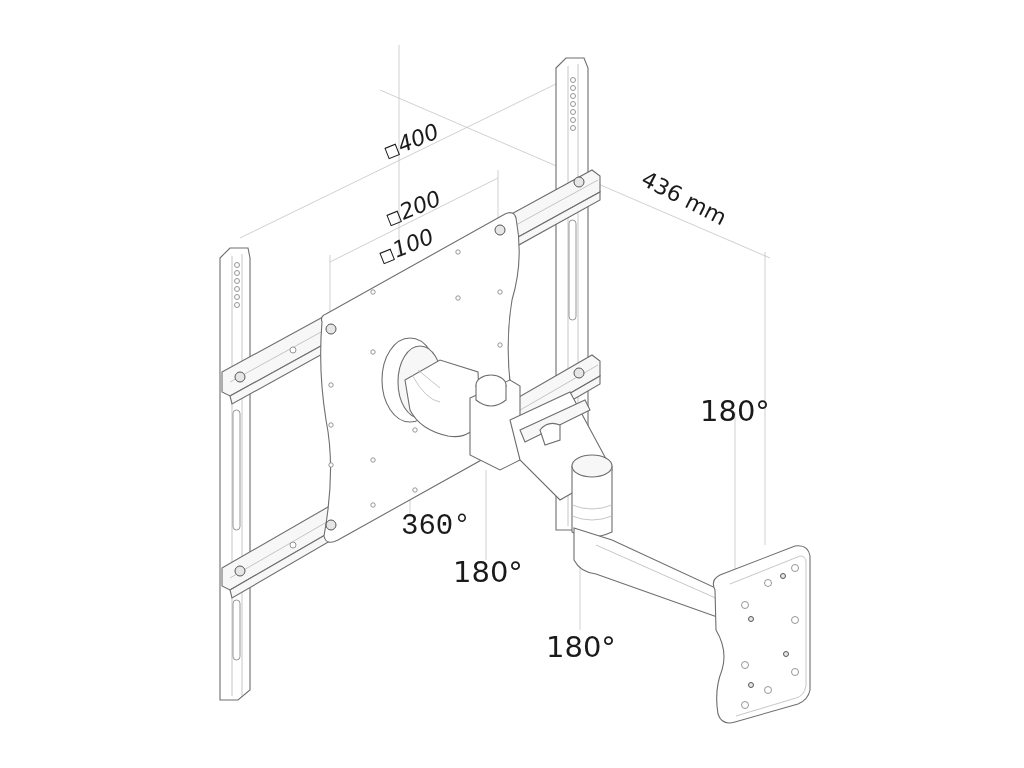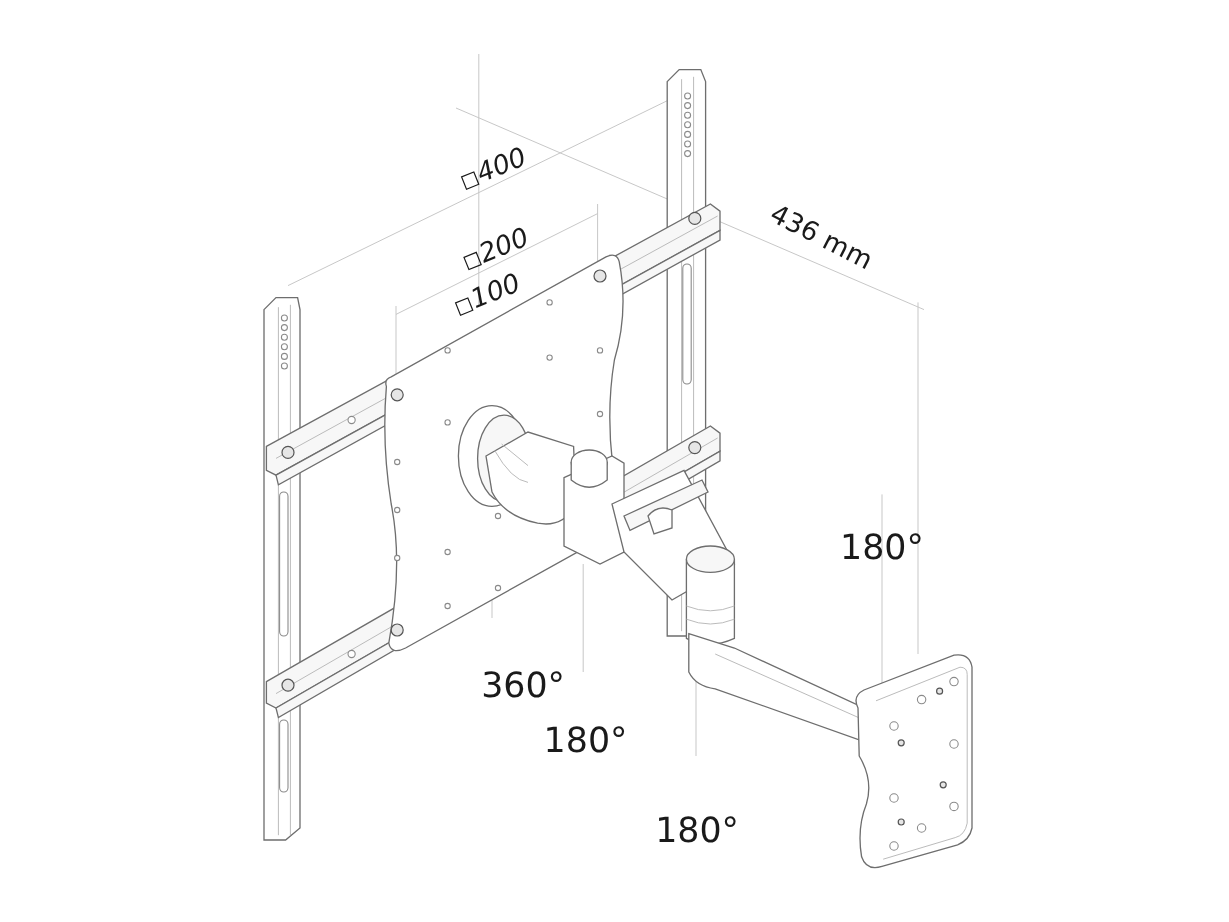--- a/index.html
+++ b/index.html
@@ -6,21 +6,21 @@
   body { width:1024px; height:768px; position:relative; overflow:hidden;
          font-family:"DejaVu Sans", sans-serif; }
   #drawing { position:absolute; left:0; top:0; width:1024px; height:768px; }
   .thin { stroke:#b8b8b8; stroke-width:0.8; fill:none; }
   .dim  { stroke:#c4c4c4; stroke-width:0.8; fill:none; }
   .part { stroke:#6e6e6e; stroke-width:1.1; fill:#ffffff; }
   .partg{ stroke:#6e6e6e; stroke-width:1.1; fill:#f7f7f7; }
   .hole { stroke:#8a8a8a; stroke-width:0.9; fill:#ffffff; }
   .bolt { stroke:#555; stroke-width:1; fill:#e6e6e6; }
   .lbl  { position:absolute; color:#1a1a1a; white-space:nowrap; line-height:1; }
-  .deg  { font-size:29px;margin-top:45px; }
+  .deg  { font-size:29px; }
   .vesa { font-size:22px; font-style:italic; transform-origin:left bottom; transform:rotate(-22deg); }
   .mm   { font-size:22px; transform-origin:left top; transform:rotate(27deg); }
   .sq   { display:inline-block; width:10px; height:10px; border:1.2px solid #1a1a1a; margin-right:2px; vertical-align:-1px; }
 </style>
 </head>
 <body>
 
 <svg id="drawing" viewBox="0 0 1024 768" xmlns="http://www.w3.org/2000/svg">
 
   <g>
@@ -161,16 +161,16 @@
     </g>
   </g>
 </svg>
 
 <div class="lbl vesa" style="left:390px;top:140px;"><span class="sq"></span><span>400</span></div>
 <div class="lbl vesa" style="left:392px;top:207px;"><span class="sq"></span><span>200</span></div>
 <div class="lbl vesa" style="left:385px;top:245px;"><span class="sq"></span><span>100</span></div>
 
 <div class="lbl mm" style="left:648px;top:168px;">436 mm</div>
 
-<div class="lbl deg" style="left:401px;top:512px;">360°</div>
+<div class="lbl deg" style="left:401px;top:512px;font-family:Liberation Mono, monospace;">360°</div>
 <div class="lbl deg" style="left:453px;top:558px;">180°</div>
 <div class="lbl deg" style="left:546px;top:633px;">180°</div>
 <div class="lbl deg" style="left:700px;top:397px;">180°</div>
 
 </body></html>

